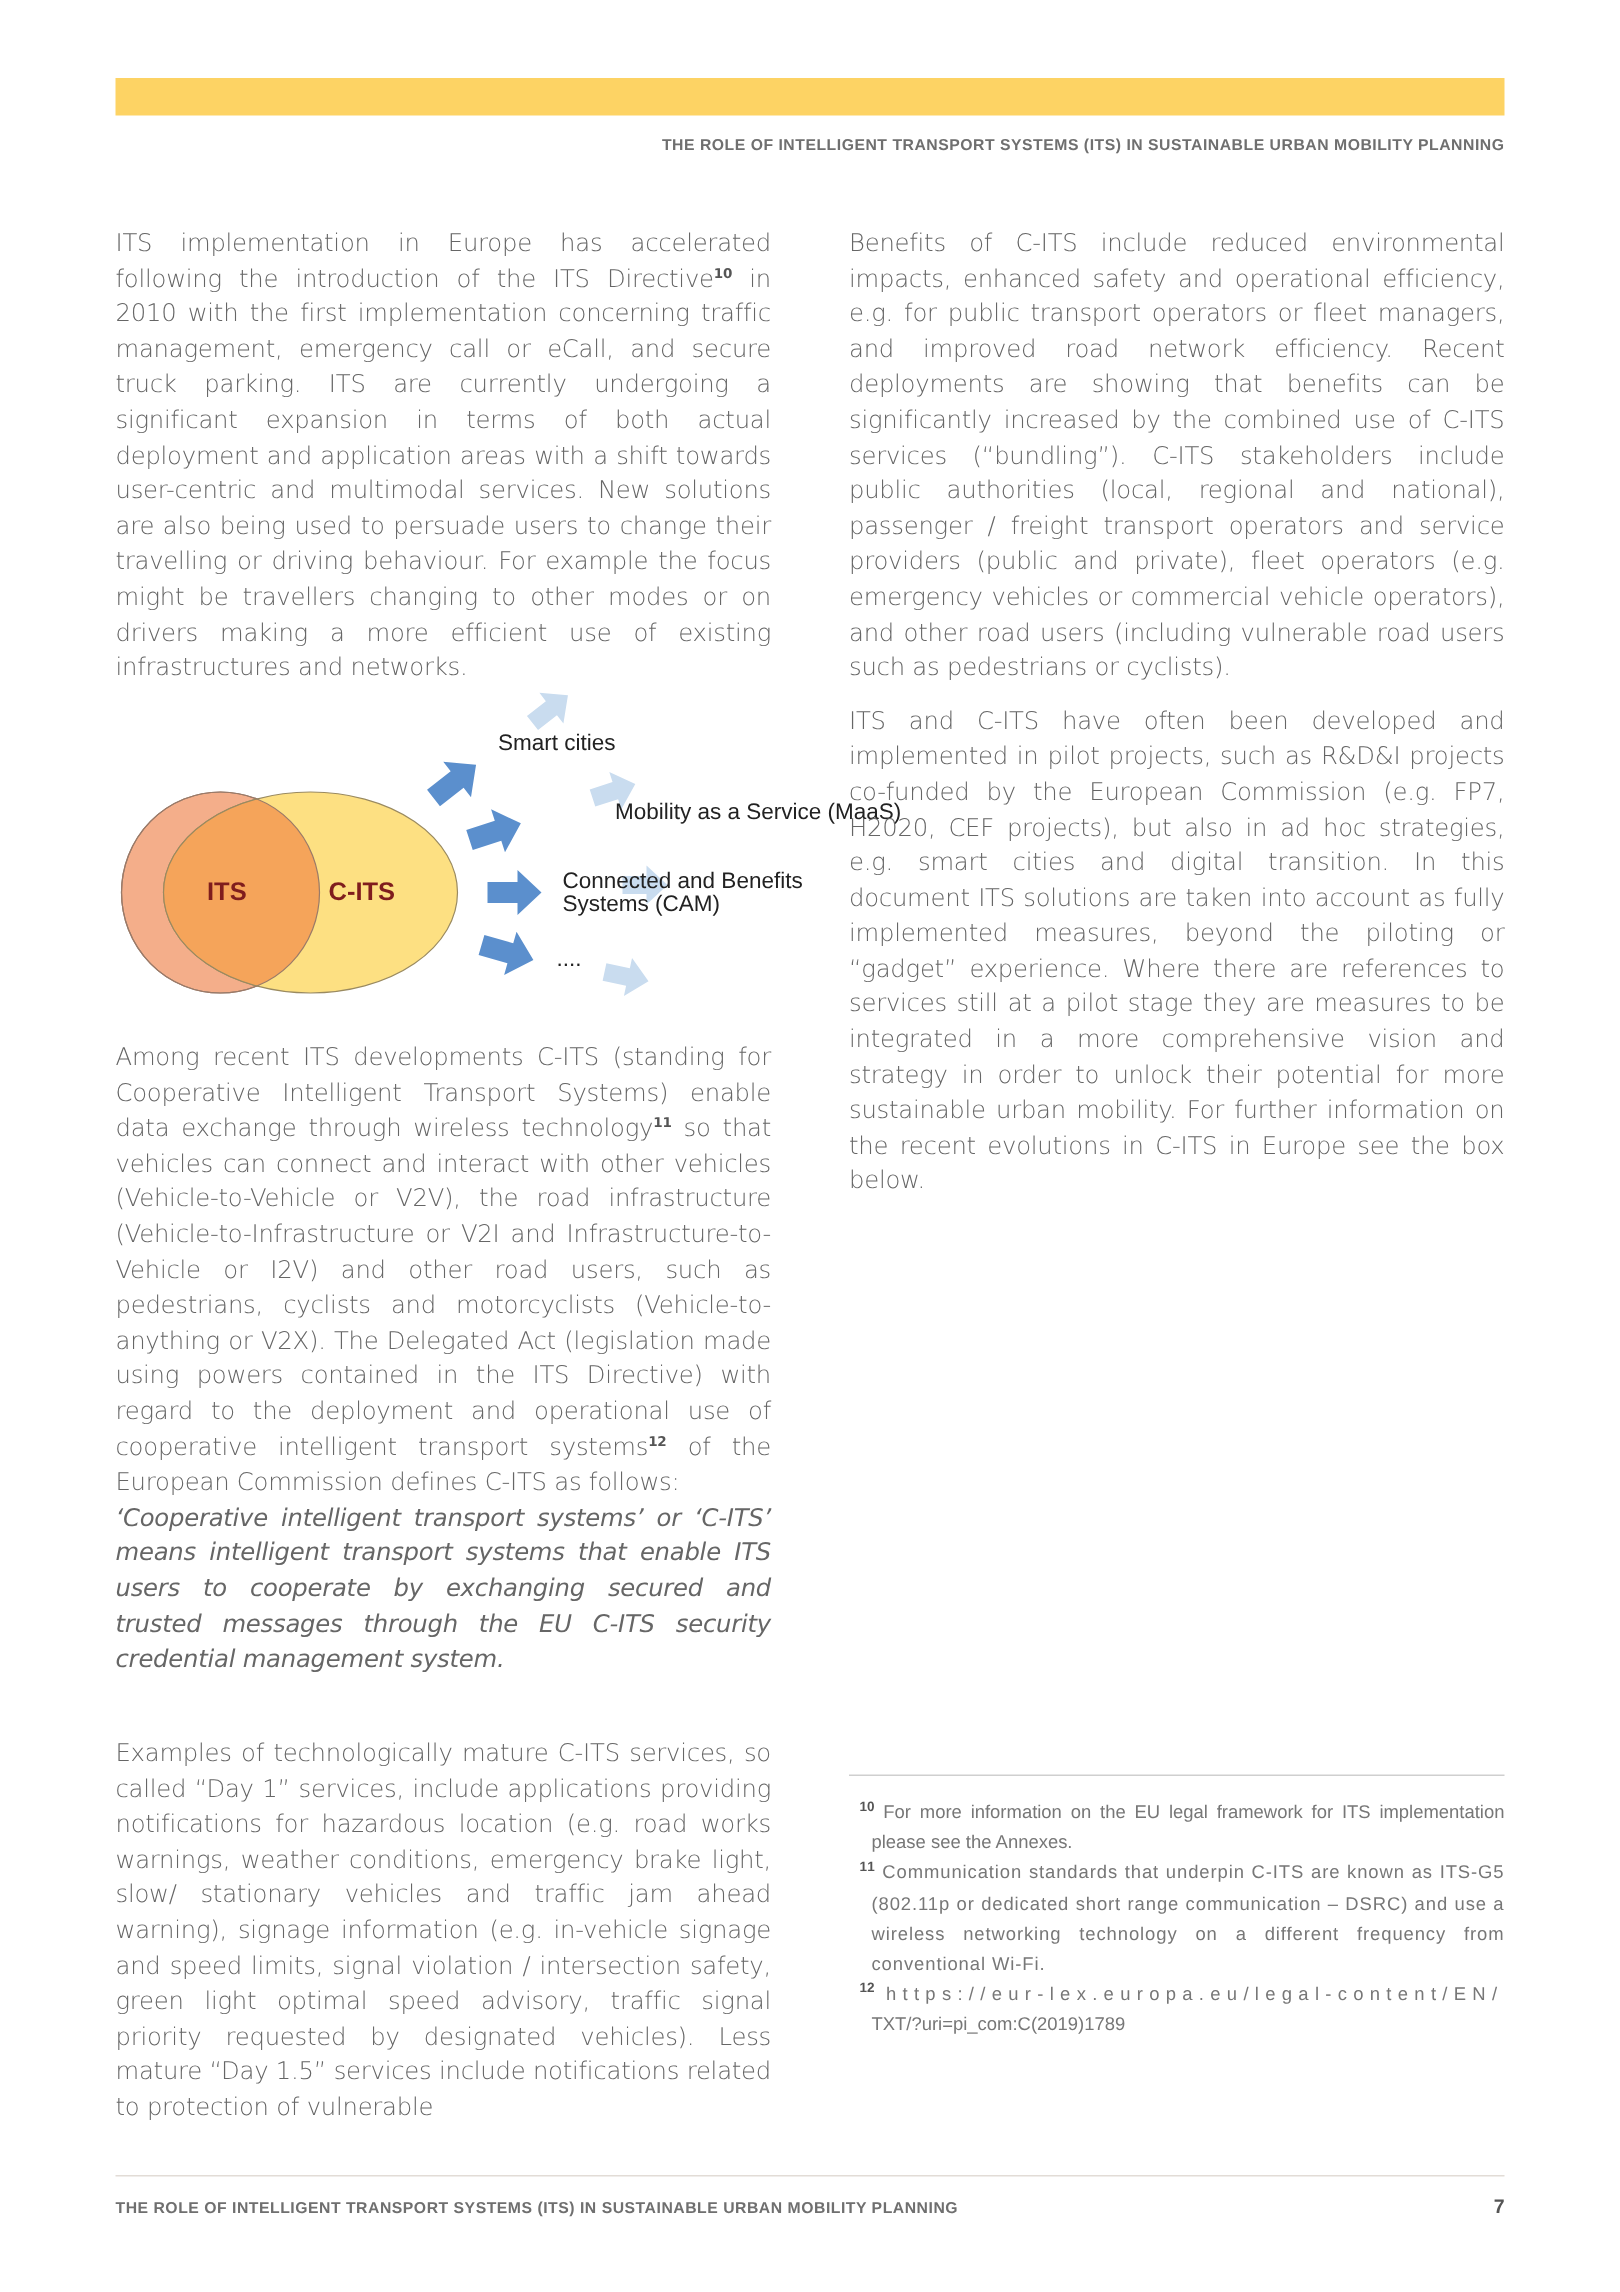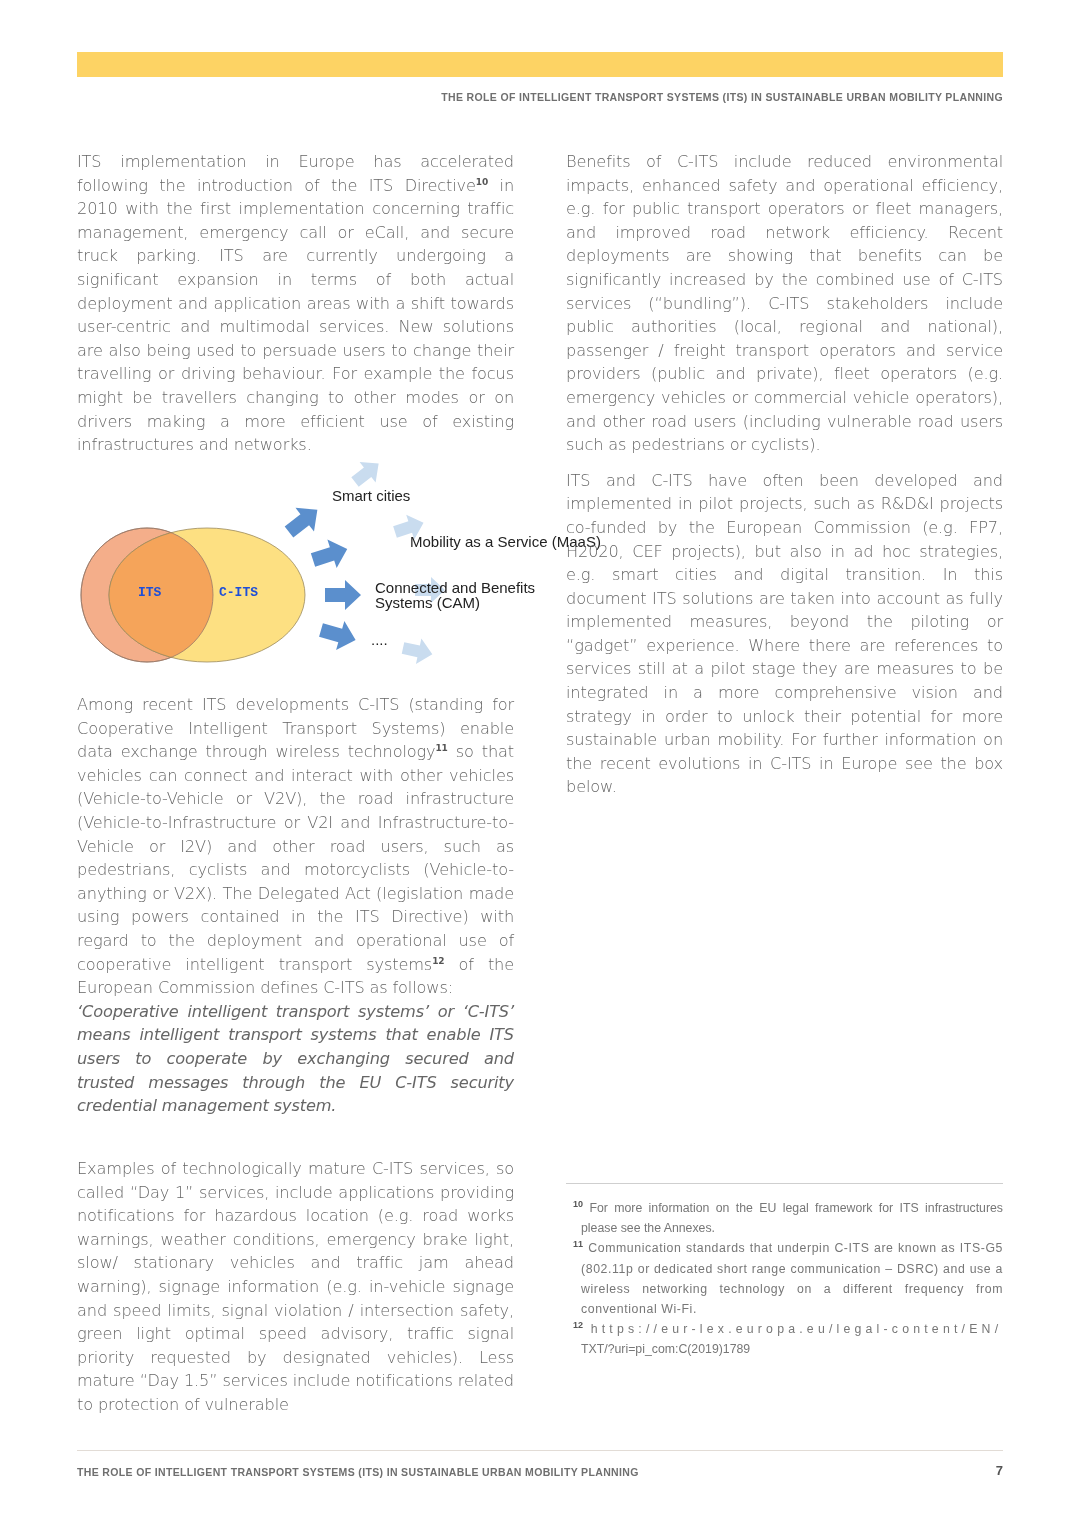--- a/index.html
+++ b/index.html
@@ -13,21 +13,21 @@
   .col p { margin: 0; }
   .col p + p { margin-top: 12px; }
   .col p.quote { font-style: italic; margin-top: 0; }
   sup { font-size: 9px; font-weight: bold; line-height: 0; vertical-align: 6px; color: #555; }
   #col-left-top { left: 77px; top: 150px; }
   #col-left-mid { left: 77px; top: 693px; }
   #col-left-bot { left: 77px; top: 1141px; margin-top: 16px; }
   #col-right { left: 566px; top: 150px; }
   .figure { position: absolute; left: 77px; top: 440px; width: 460px; height: 240px; }
   .fig-label { position: absolute; font-family: "Liberation Sans", sans-serif; font-size: 15px; color: #222; white-space: nowrap; line-height: 13px; }
-  .venn-label { position: absolute; font-family: Liberation Mono, monospace; font-weight: bold; font-size: 13px; color: #1d4ed8; }
+  .venn-label { position: absolute; font-family: Liberation Sans, sans-serif; font-weight: bold; font-size: 17px; color: #7f1d1d; }
   .fn-rule { position: absolute; left: 566px; top: 1183px; width: 437px; height: 1px; background: #cfcfcf; }
   .footnotes { position: absolute; left: 573px; top: 1198px; width: 430px; font-family: "Liberation Sans", sans-serif;
                font-size: 12.3px; line-height: 20.2px; color: #777; text-align: justify; }
   .fn { margin: 0; padding-left: 8px; text-indent: -8px; }
   .fn sup { font-size: 9px; vertical-align: 5px; }
   .fn.spaced { letter-spacing: 0.6px; }
   .fn .url { letter-spacing: 4.2px; margin-top: 11px; }
   .bottom-rule { position: absolute; left: 77px; top: 1450px; width: 926px; height: 1px; background: #e2dcd6; }
   .footer-title { position: absolute; left: 77px; top: 1466px; font-family: "Liberation Sans", sans-serif; font-weight: bold;
                   font-size: 10.5px; letter-spacing: 0.35px; color: #6f6f6f; white-space: nowrap; }
@@ -90,20 +90,20 @@
   <p>Examples of technologically mature C-ITS services, so called “Day 1” services, include applications providing notifications for hazardous location (e.g. road works warnings, weather conditions, emergency brake light, slow/ stationary vehicles and traffic jam ahead warning), signage information (e.g. in-vehicle signage and speed limits, signal violation / intersection safety, green light optimal speed advisory, traffic signal priority requested by designated vehicles). Less mature “Day 1.5” services include notifications related to protection of vulnerable</p>
 </div>
 
 <div class="col" id="col-right">
   <p>Benefits of C-ITS include reduced environmental impacts, enhanced safety and operational efficiency, e.g. for public transport operators or fleet managers, and improved road network efficiency. Recent deployments are showing that benefits can be significantly increased by the combined use of C-ITS services (“bundling”). C-ITS stakeholders include public authorities (local, regional and national), passenger / freight transport operators and service providers (public and private), fleet operators (e.g. emergency vehicles or commercial vehicle operators), and other road users (including vulnerable road users such as pedestrians or cyclists).</p>
   <p>ITS and C-ITS have often been developed and implemented in pilot projects, such as R&amp;D&amp;I projects co-funded by the European Commission (e.g. FP7, H2020, CEF projects), but also in ad hoc strategies, e.g. smart cities and digital transition. In this document ITS solutions are taken into account as fully implemented measures, beyond the piloting or “gadget” experience. Where there are references to services still at a pilot stage they are measures to be integrated in a more comprehensive vision and strategy in order to unlock their potential for more sustainable urban mobility. For further information on the recent evolutions in C-ITS in Europe see the box below.</p>
 </div>
 
 <div class="fn-rule"></div>
 <div class="footnotes">
-  <p class="fn"><sup>10</sup><span> For more information on the EU legal framework for ITS infrastructures please see the Annexes.</span></p>
+  <p class="fn"><sup>10</sup><span> For more information on the EU legal framework for ITS implementation please see the Annexes.</span></p>
   <p class="fn spaced"><sup>11</sup><span> Communication standards that underpin C-ITS are known as ITS-G5 (802.11p or dedicated short range communication – DSRC) and use a wireless networking technology on a different frequency from conventional Wi-Fi.</span></p>
   <p class="fn"><sup>12</sup><span class="url"> https://eur-lex.europa.eu/legal-content/EN/</span><br><span>TXT/?uri=pi_com:C(2019)1789</span></p>
 </div>
 
 <div class="bottom-rule"></div>
 <div class="footer-title">THE ROLE OF INTELLIGENT TRANSPORT SYSTEMS (ITS) IN SUSTAINABLE URBAN MOBILITY PLANNING</div>
 <div class="page-num">7</div>
 
 </body></html>

